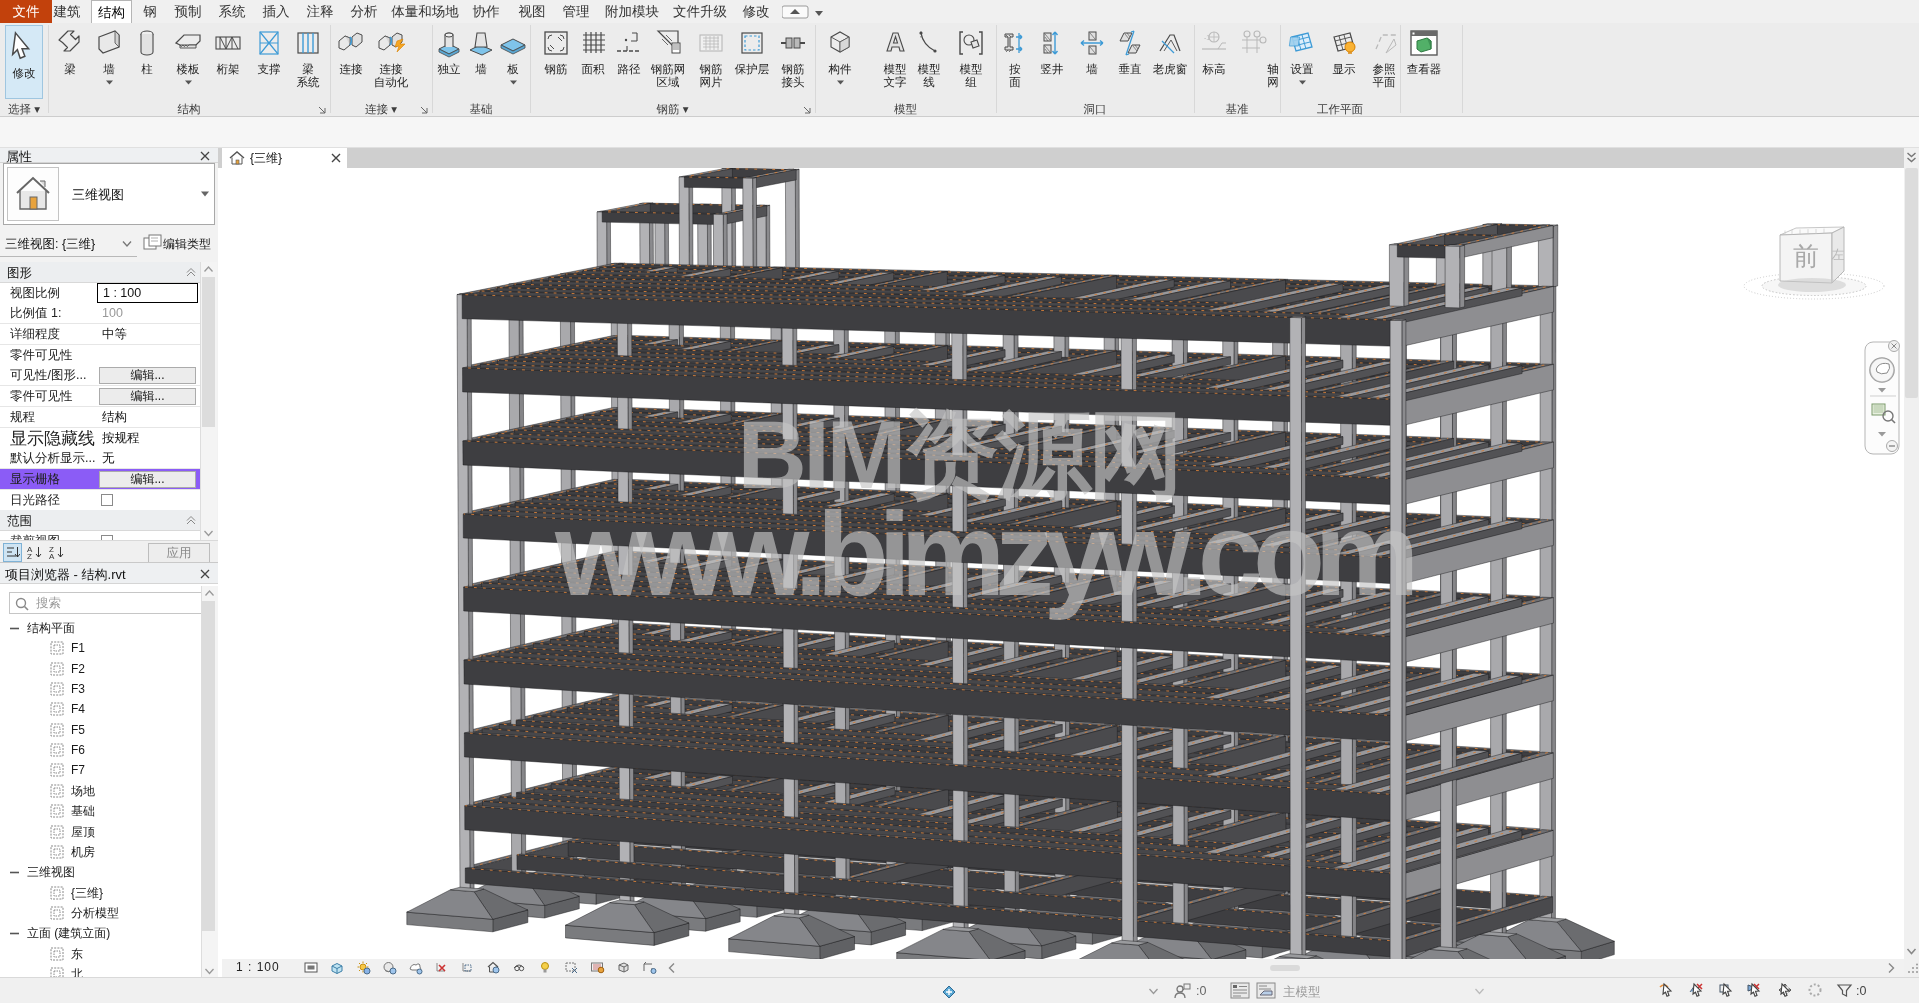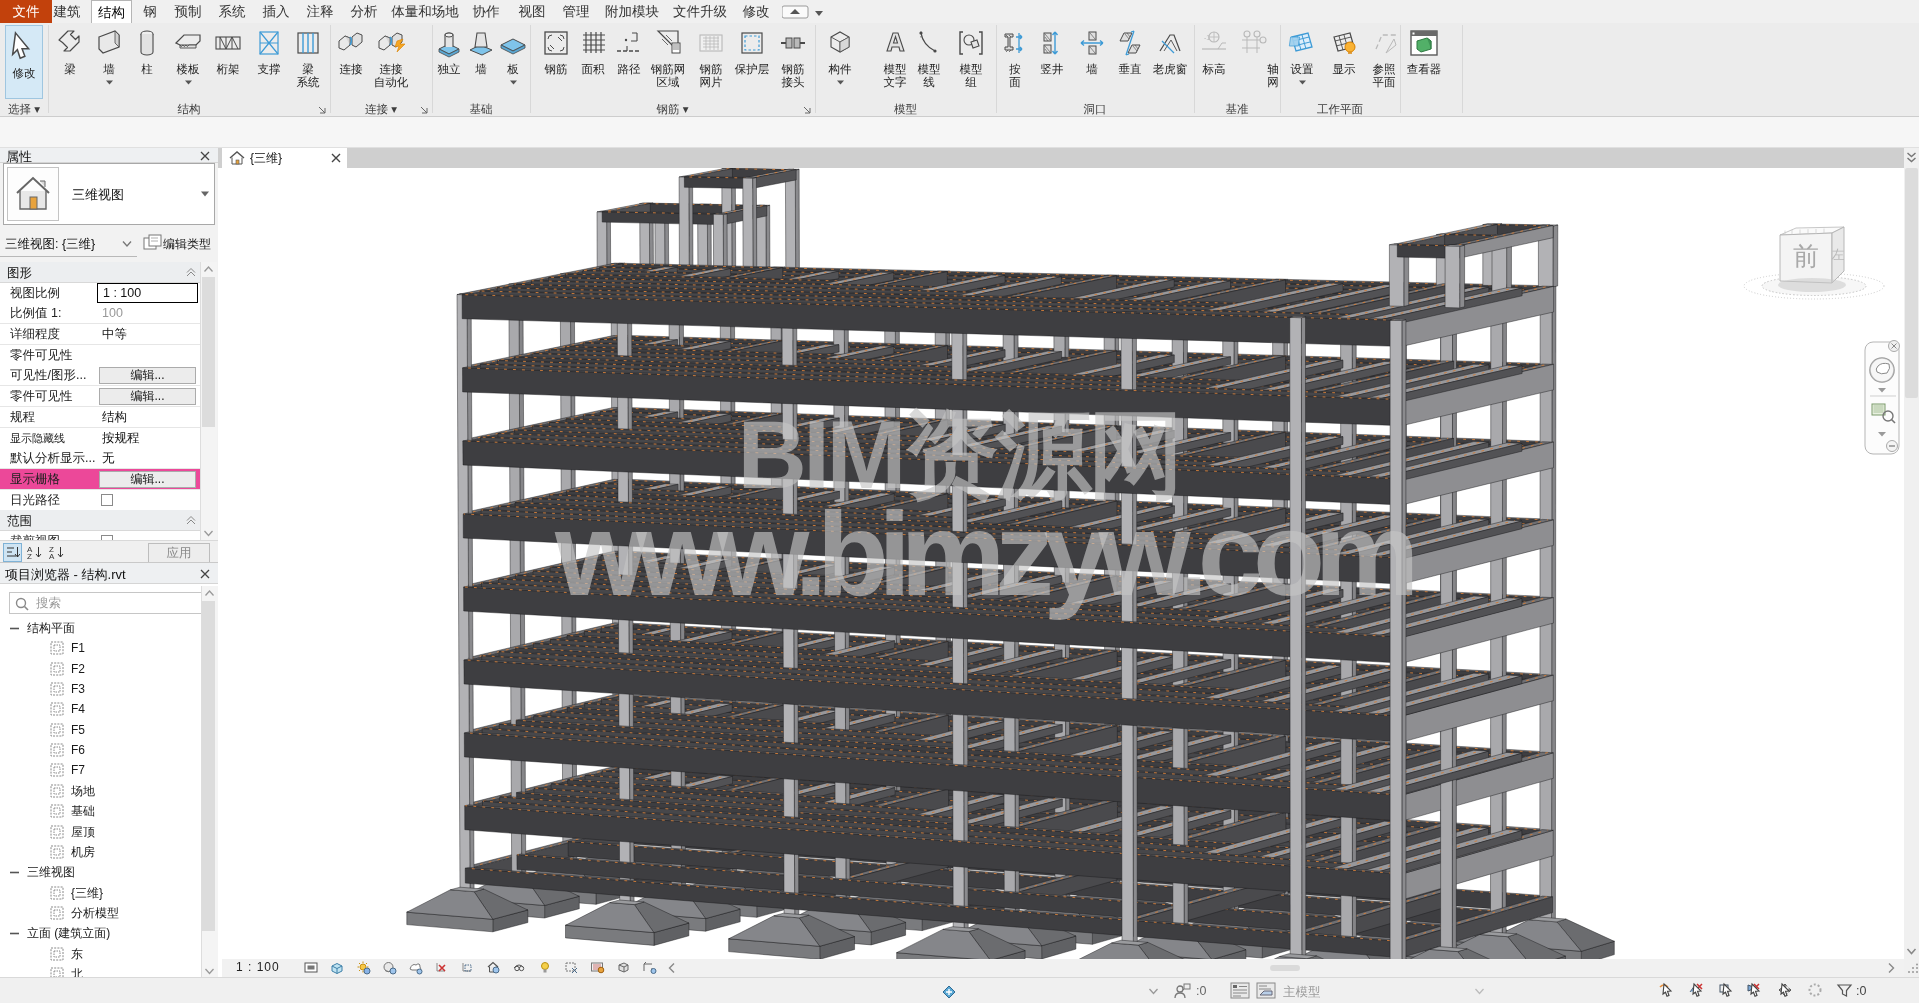--- a/index.html
+++ b/index.html
@@ -437,28 +437,28 @@
     </div>
 <div class="abs" style="left:0;top:238px;width:200px;height:21px;background:#fff;border-bottom:1px solid #e6e6e6">
       <span style="position:absolute;left:10px;top:0;font-size:12.5px;line-height:21px;color:#222">零件可见性</span>
       <div style="position:absolute;left:99px;top:2px;width:97px;height:17px;background:#ececec;border:1px solid #ababab;font-size:12px;line-height:15px;text-align:center;color:#111">编辑...</div>
     </div>
 <div class="abs" style="left:0;top:259px;width:200px;height:21px;background:#fff;border-bottom:1px solid #e6e6e6">
       <span style="position:absolute;left:10px;top:0;font-size:12.5px;line-height:21px;color:#222">规程</span>
       <div style="position:absolute;left:102px;top:0;font-size:12.5px;line-height:21px;color:#111">结构</div>
     </div>
 <div class="abs" style="left:0;top:280px;width:200px;height:21px;background:#fff;border-bottom:1px solid #e6e6e6">
-      <span style="position:absolute;left:10px;top:0;font-size:11px;line-height:21px;color:#222">显示隐藏线</span>
+      <span style="position:absolute;left:10px;top:0;font-size:17px;line-height:21px;color:#222">显示隐藏线</span>
       <div style="position:absolute;left:102px;top:0;font-size:12.5px;line-height:21px;color:#111">按规程</div>
     </div>
 <div class="abs" style="left:0;top:300px;width:200px;height:21px;background:#fff;border-bottom:1px solid #e6e6e6">
       <span style="position:absolute;left:10px;top:0;font-size:12.5px;line-height:21px;color:#222">默认分析显示...</span>
       <div style="position:absolute;left:102px;top:0;font-size:12.5px;line-height:21px;color:#111">无</div>
     </div>
-<div class="abs" style="left:0;top:321px;width:200px;height:21px;background:#ec4899;border-bottom:1px solid #e6e6e6">
+<div class="abs" style="left:0;top:321px;width:200px;height:21px;background:#8b5cf6;border-bottom:1px solid #e6e6e6">
       <span style="position:absolute;left:10px;top:0;font-size:12.5px;line-height:21px;color:#222">显示栅格</span>
       <div style="position:absolute;left:99px;top:2px;width:97px;height:17px;background:#ececec;border:1px solid #ababab;font-size:12px;line-height:15px;text-align:center;color:#111">编辑...</div>
     </div>
 <div class="abs" style="left:0;top:342px;width:200px;height:21px;background:#fff;border-bottom:1px solid #e6e6e6">
       <span style="position:absolute;left:10px;top:0;font-size:12.5px;line-height:21px;color:#222">日光路径</span>
       <div style="position:absolute;left:101px;top:4px;width:12px;height:12px;background:#fff;border:1px solid #8a8a8a"></div>
     </div>
 <div class="abs" style="left:0;top:362px;width:200px;height:21px;background:#eceef0;border-bottom:1px solid #d8d8d8">
       <span style="position:absolute;left:7px;top:3px;font-size:12.5px;color:#111">范围</span>
       <svg style="position:absolute;left:186px;top:6px" width="10" height="10">

